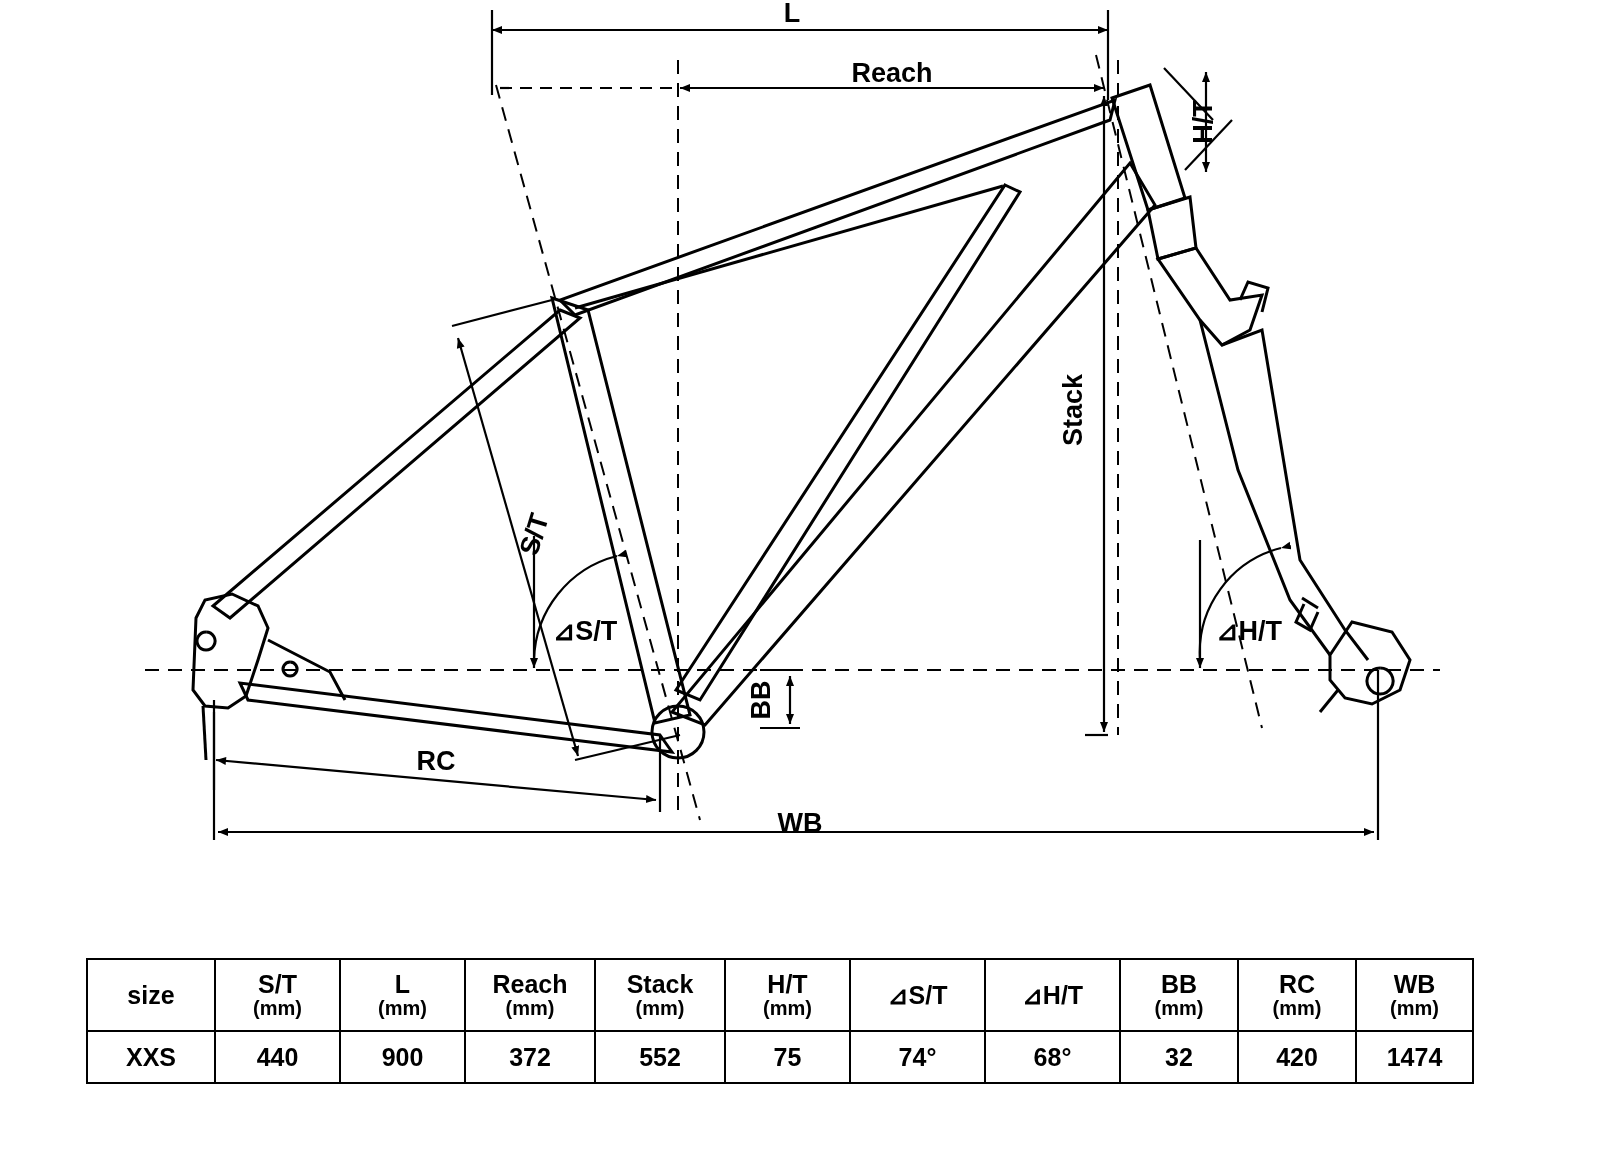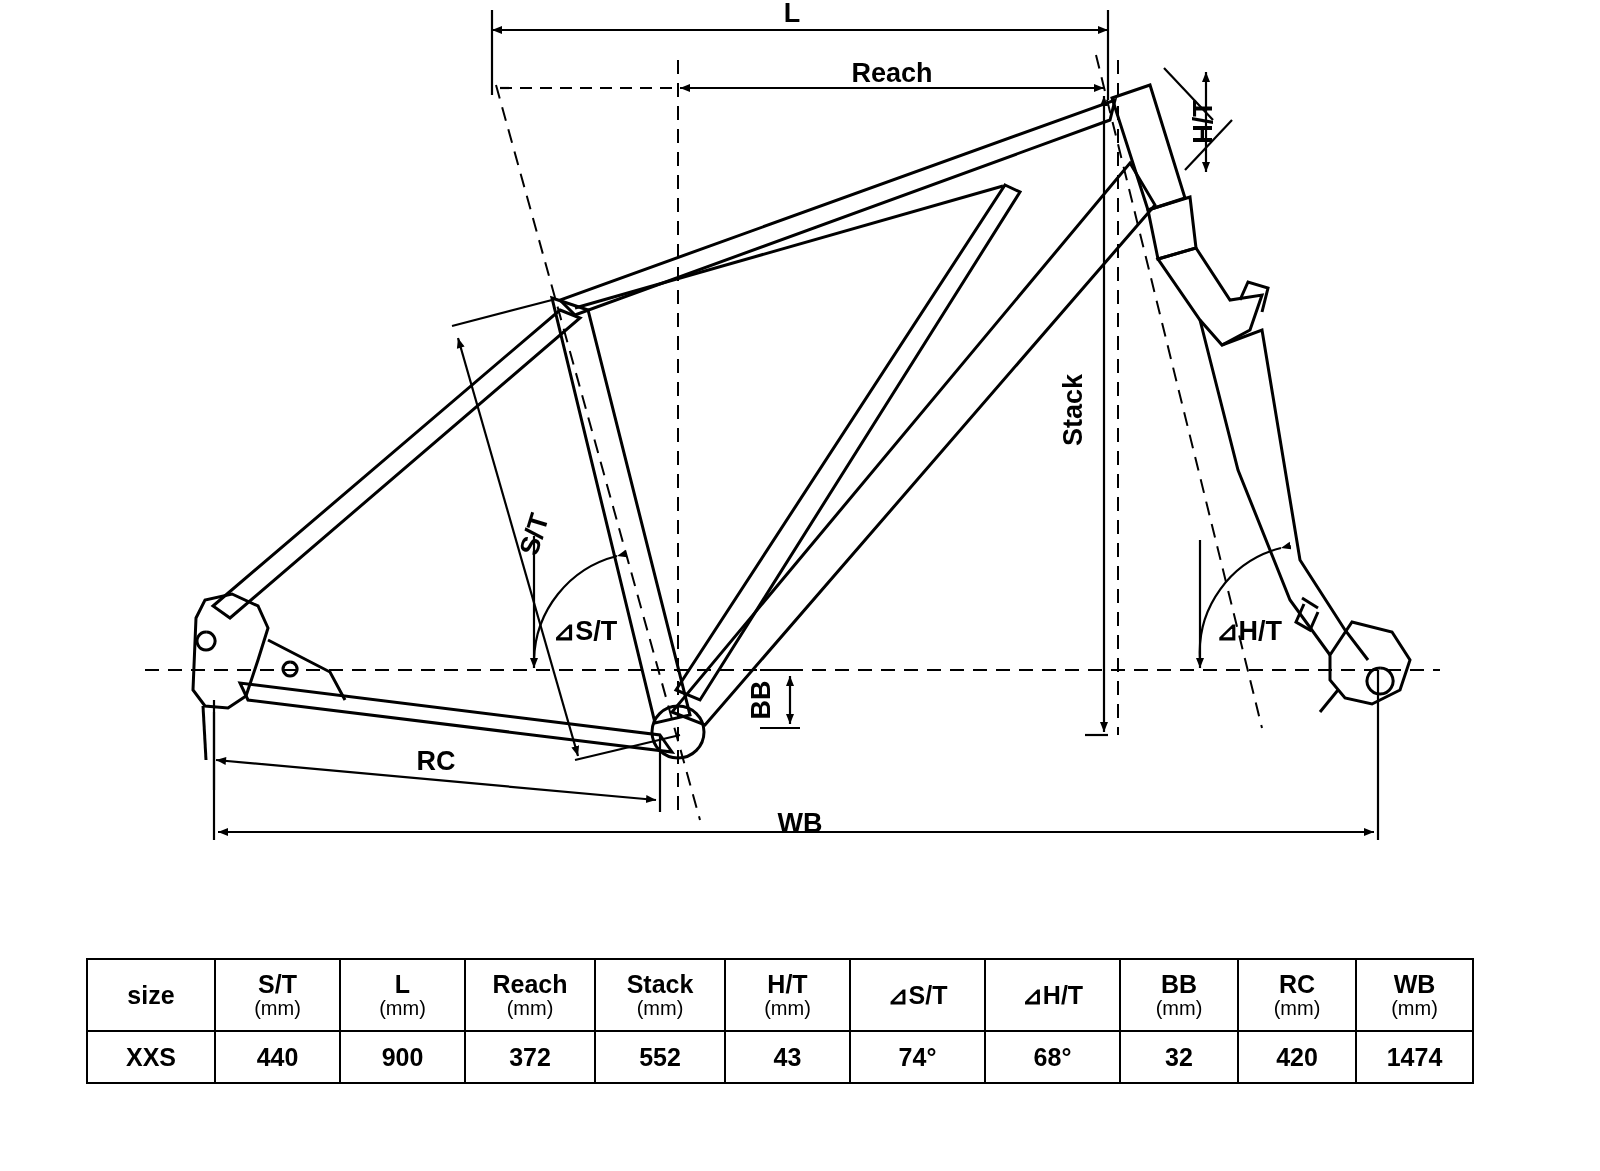--- a/index.html
+++ b/index.html
@@ -51,21 +51,21 @@
     padding: 0;
     height: 50px;
   }
   table.geo thead th {
     font-weight: bold;
     height: 70px;
     line-height: 1.08;
   }
   table.geo thead th .unit {
     display: block;
-    font-weight: normal;
+    font-weight: bold;
     font-size: 20px;
   }
   table.geo tbody td {
     font-weight: bold;
   }
   table.geo col.c0 { width: 128px; }
   table.geo col.c1 { width: 125px; }
   table.geo col.c2 { width: 125px; }
   table.geo col.c3 { width: 130px; }
   table.geo col.c4 { width: 130px; }
@@ -249,21 +249,21 @@
         </th>
       </tr>
     </thead>
     <tbody>
       <tr>
         <td>XXS</td>
         <td>440</td>
         <td>900</td>
         <td>372</td>
         <td>552</td>
-        <td>43</td>
+        <td>75</td>
         <td>74°</td>
         <td>68°</td>
         <td>32</td>
         <td>420</td>
         <td>1474</td>
       </tr>
     </tbody>
   </table>
 </div>
 

